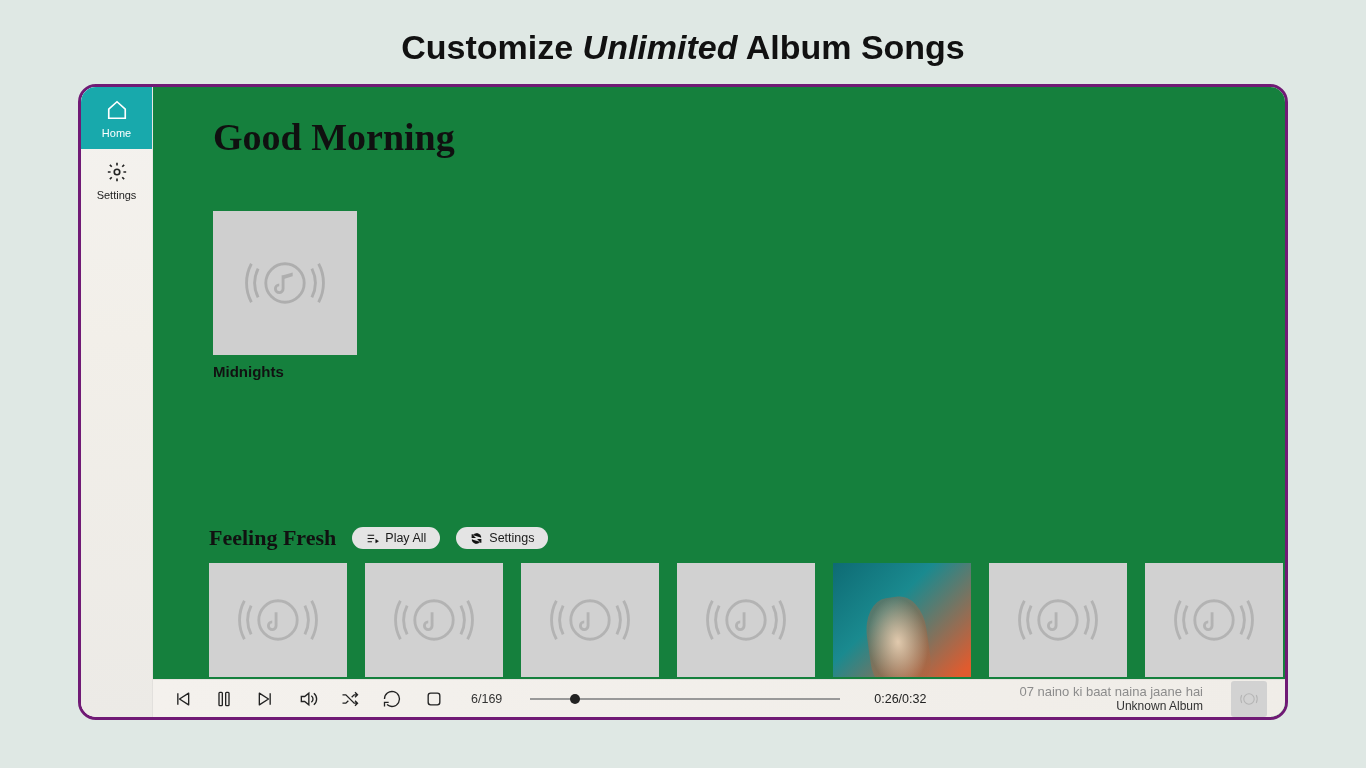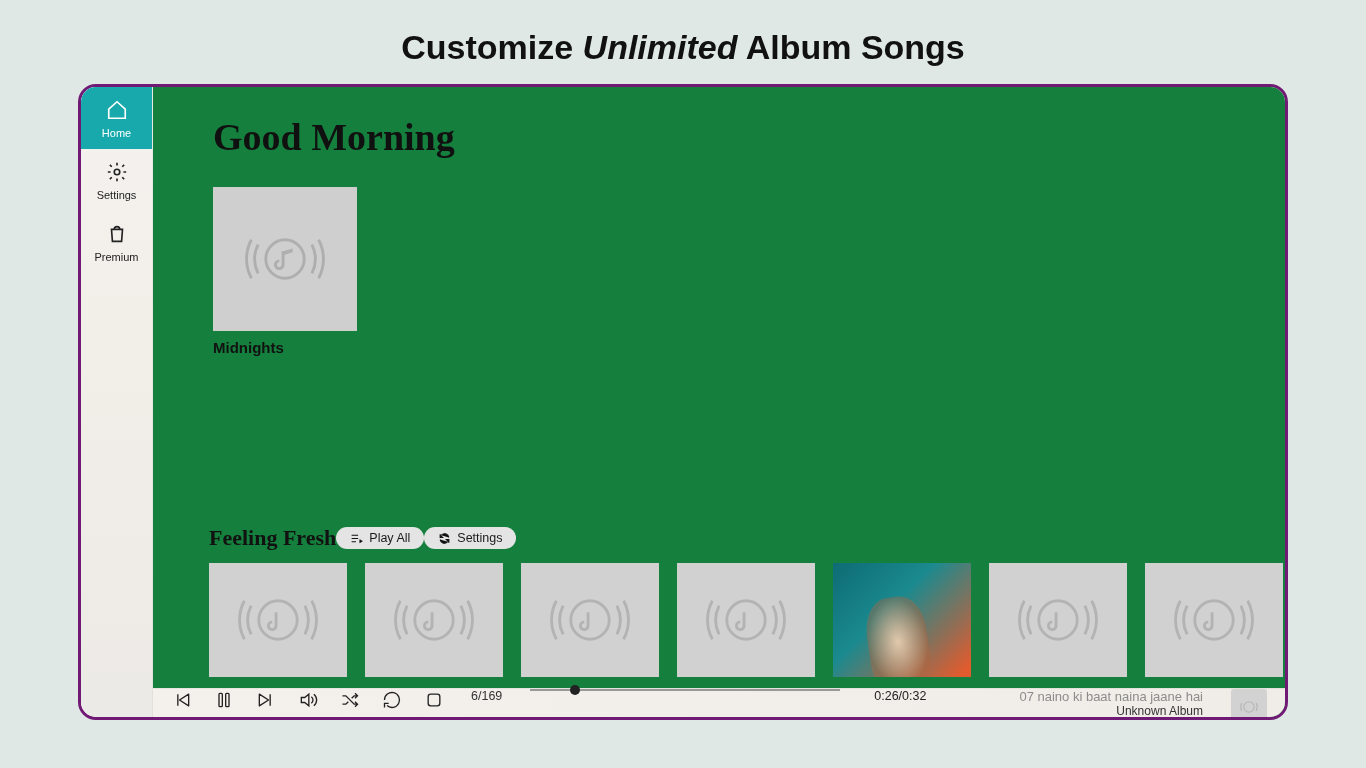--- a/index.html
+++ b/index.html
@@ -63,21 +63,21 @@
 .greeting {
   position: absolute;
   left: 60px; top: 28px;
   font-family: Georgia, "Times New Roman", serif;
   font-size: 38px;
   font-weight: 700;
   color: #101010;
 }
 .album-tile {
   position: absolute;
-  left: 60px; top: 100px;
+  left: 60px; top: 124px;
   width: 144px;
 }
 .album-art {
   width: 144px; height: 144px;
   background: #cfcfcf;
   display: flex;
   align-items: center;
   justify-content: center;
 }
 .album-art svg { width: 96px; height: 96px; opacity: 0.45; }
@@ -85,20 +85,21 @@
   margin-top: 8px;
   font-size: 15px;
   font-weight: 700;
   color: #111;
 }
 .section-row {
   position: absolute;
   left: 56px; top: 438px;
   display: flex;
   align-items: center;
+  gap: 16px;
 }
 .section-title {
   font-family: Georgia, "Times New Roman", serif;
   font-size: 22px;
   font-weight: 600;
   color: #111;
 }
 .pill {
   display: inline-flex;
   align-items: flex-end;
@@ -135,23 +136,24 @@
   position: absolute;
   width: 60px; height: 90px;
   background: radial-gradient(ellipse at center, rgba(240,210,180,0.9) 0%, rgba(180,100,60,0.4) 70%);
   border-radius: 40% 40% 30% 30%;
   bottom: -10px; left: 35px;
   transform: rotate(-8deg);
 }
 .player {
   position: absolute;
   left: 0; right: 0; bottom: 0;
-  height: 29px;
+  height: 38px;
   background: linear-gradient(90deg, #f4f1ed 0%, #f0ede8 100%);
   display: flex;
+  align-items: center;
   padding: 0 18px;
   gap: 20px;
   border-top: 1px solid rgba(0,0,0,0.05);
 }
 .pbtn {
   width: 22px; height: 22px;
   display: flex;
   align-items: center;
   justify-content: center;
   cursor: pointer;
@@ -205,29 +207,20 @@
       <span>Home</span>
     </div>
     <div class="sidebar-item">
       <span>
         <svg viewBox="0 0 24 24" stroke-width="1.8">
             <circle cx="12" cy="12" r="3" fill="none"></circle>
             <path d="M12 2v3M12 19v3M4.2 4.2l2.1 2.1M17.7 17.7l2.1 2.1M2 12h3M19 12h3M4.2 19.8l2.1-2.1M17.7 6.3l2.1-2.1" fill="none"></path>
           </svg>
       </span>
       <span>Settings</span>
-    </div>
-    <div class="sidebar-item">
-      <span>
-        <svg viewBox="0 0 24 24" stroke-width="1.8">
-            <path d="M6 7h12l-1 13H7L6 7z" fill="none"></path>
-            <path d="M9 7a3 3 0 0 1 6 0" fill="none"></path>
-          </svg>
-      </span>
-      <span>Premium</span>
     </div>
   </div>
 
   <div class="main">
     <div class="greeting">Good Morning</div>
 
     <div class="album-tile">
       <div class="album-art">
         <svg viewBox="0 0 100 100">
           <circle cx="50" cy="50" r="20" fill="none" stroke="#888" stroke-width="3"></circle>

